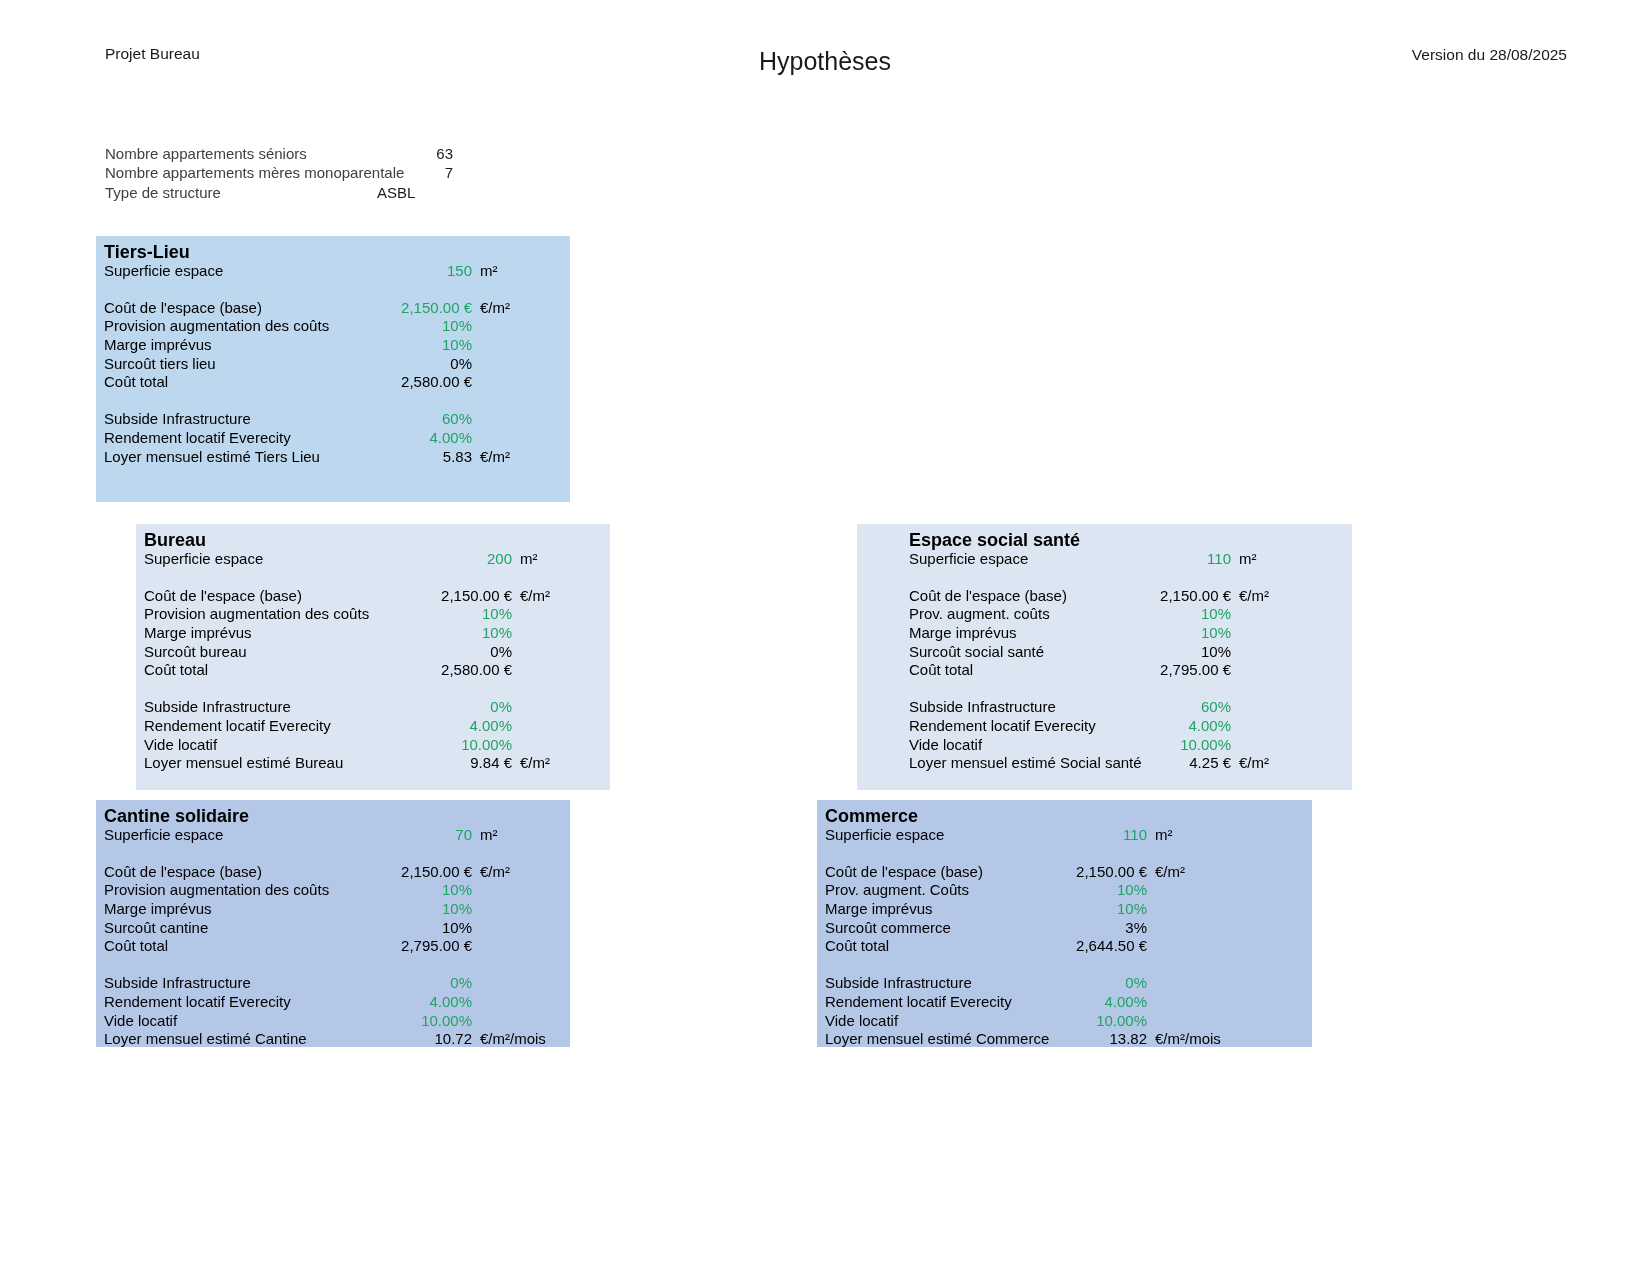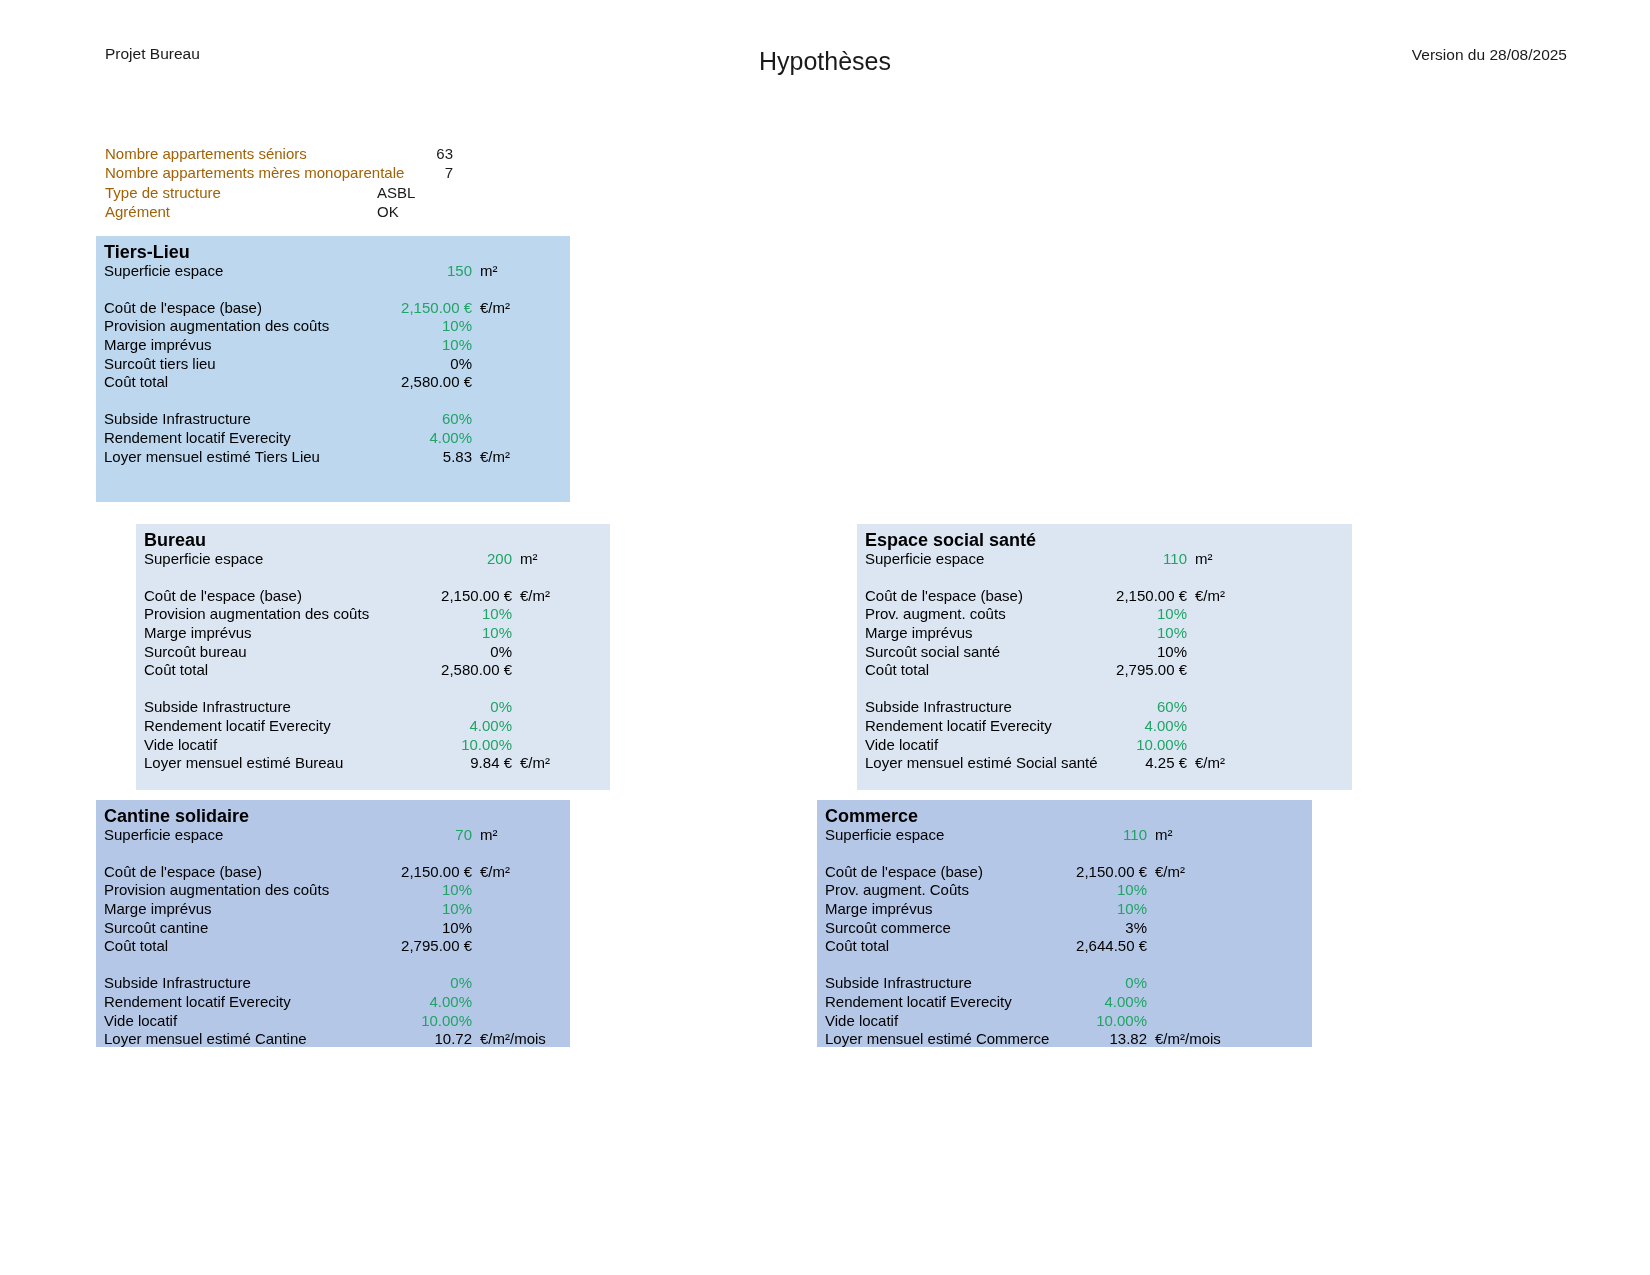--- a/index.html
+++ b/index.html
@@ -53,21 +53,21 @@
   .row {
     display: flex;
     align-items: baseline;
     height: 19.3px;
     font-size: 15px;
     line-height: 19.3px;
     white-space: nowrap;
   }
   .row .lbl {
     flex: 0 0 auto;
-    color: #a16207;
+    color: #404040;
   }
   .row .val {
     text-align: right;
     color: #1a1a1a;
   }
   .row .unit {
     padding-left: 7px;
     text-align: left;
     color: #1a1a1a;
   }
@@ -114,21 +114,21 @@
   .col-right .val  { width: 100px; }
   .col-right .unit { width: 100px; }
 
   .sh-a { background: #bdd7ee; }   
   .sh-b { background: #dce6f2; margin-left: 40px; }   
   .sh-c { background: #b4c7e7; }   
 
   #p-tiers    { left: 96px;  top: 236px;  width: 474px;  height: 266px; }
   #p-bureau   { left: 96px;  top: 524px;  width: 474px;  height: 266px; }
   #p-cantine  { left: 96px;  top: 800px;  width: 474px;  height: 247px; }
-  #p-social   { left: 817px; top: 524px;  width: 495px;  height: 266px; }
+  #p-social   { left: 817px; top: 524px;  width: 495px;  height: 266px; padding-left: 44px; }
   #p-commerce { left: 817px; top: 800px;  width: 495px;  height: 247px; }
 </style>
 </head>
 <body>
 
 <div class="hdr-left">Projet Bureau</div>
 <div class="hdr-center">Hypothèses</div>
 <div class="hdr-right">Version du 28/08/2025</div>
 
 <div class="top-block">
@@ -140,25 +140,20 @@
   <div class="row">
     <span class="lbl">Nombre appartements mères monoparentale</span>
     <span class="val green">7</span>
     <span class="unit"></span>
   </div>
   <div class="row">
     <span class="lbl">Type de structure</span>
     <span class="val green" style="text-align:left;padding-left:2px;">ASBL</span>
     <span class="unit"></span>
   </div>
-  <div class="row">
-    <span class="lbl">Agrément</span>
-    <span class="val" style="text-align:left;padding-left:2px;">OK</span>
-    <span class="unit"></span>
-  </div>
 </div>
 
 <div class="panel col-left sh-a" id="p-tiers">
   <div class="title">Tiers-Lieu</div>
 
   <div class="prow">
     <span class="lbl">Superficie espace</span>
     <span class="val green">150</span>
     <span class="unit">m²</span>
   </div>

